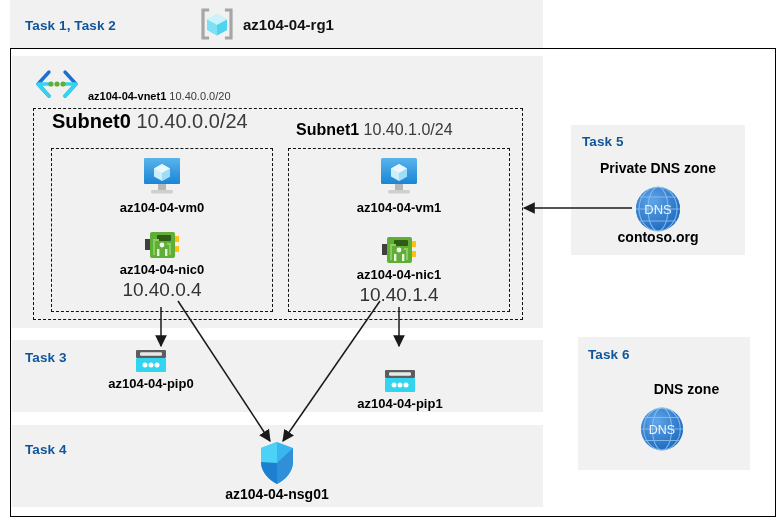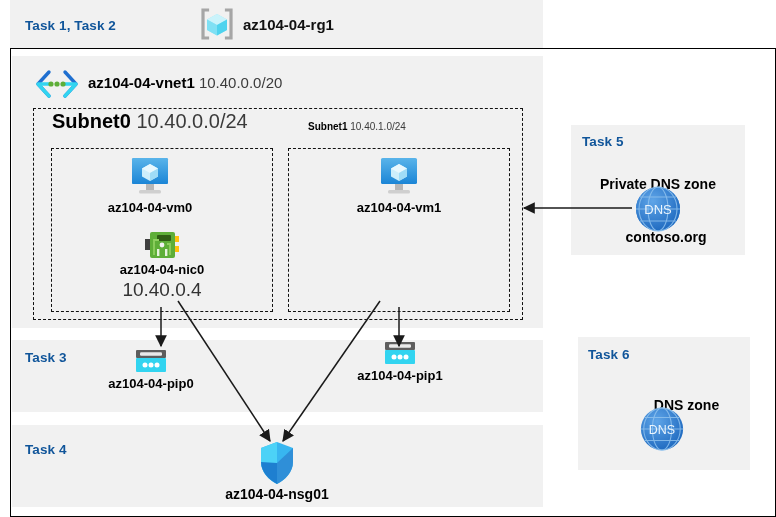--- a/index.html
+++ b/index.html
@@ -15,22 +15,22 @@
 
   .hdr{position:absolute;white-space:nowrap;font-size:13.5px;color:#111;}
   .hdr b{font-weight:bold;color:#000;}
   .hdr .light{font-weight:normal;color:#3b3b3b;}
 
   .node{position:absolute;text-align:center;width:150px;}
   .node .cap{font-size:13px;font-weight:bold;color:#000;white-space:nowrap;line-height:1.25;}
   .node .sub{font-size:19px;font-weight:normal;color:#333;white-space:nowrap;line-height:1.3;}
   .ic{display:block;margin:0 auto;}
 
-  .zone-title{position:absolute;font-size:14px;font-weight:bold;color:#000;white-space:nowrap;text-align:center;margin-top:16px;}
-  .zone-name{position:absolute;font-size:14px;font-weight:bold;color:#000;white-space:nowrap;text-align:center;padding-left:8px;}
+  .zone-title{position:absolute;font-size:14px;font-weight:bold;color:#000;white-space:nowrap;text-align:center;}
+  .zone-name{position:absolute;font-size:14px;font-weight:bold;color:#000;white-space:nowrap;text-align:center;}
 
   svg.edges{position:absolute;left:0;top:0;width:776px;height:517px;pointer-events:none;}
 </style>
 </head>
 <body>
 
 <div id="stage">
 
   <div class="panel" style="left:10px;top:0;width:533px;height:48px;"></div>
 
@@ -58,32 +58,32 @@
     <svg class="ic" width="46" height="30" viewBox="0 0 46 30">
       <path d="M15 3 L4 15 L15 27" stroke="#1f6fd0" stroke-width="3.4" fill="none" stroke-linecap="round" stroke-linejoin="round"></path>
       <path d="M15 15 L4 15 L15 27" stroke="#32d4f0" stroke-width="3.4" fill="none" stroke-linecap="round" stroke-linejoin="round"></path>
       <path d="M31 3 L42 15 L31 27" stroke="#1f6fd0" stroke-width="3.4" fill="none" stroke-linecap="round" stroke-linejoin="round"></path>
       <path d="M31 15 L42 15 L31 27" stroke="#32d4f0" stroke-width="3.4" fill="none" stroke-linecap="round" stroke-linejoin="round"></path>
       <circle cx="17" cy="15" r="2.6" fill="#5eae38"></circle>
       <circle cx="23" cy="15" r="2.6" fill="#5eae38"></circle>
       <circle cx="29" cy="15" r="2.6" fill="#5eae38"></circle>
     </svg>
   </span>
-  <div class="hdr" style="left:88px;top:74px;font-size:15px;">
+  <div class="hdr" style="left:88px;top:90px;font-size:11px;">
     <b>az104-04-vnet1</b><span>&nbsp;</span><span class="light">10.40.0.0/20</span>
   </div>
 
   <div class="dashbox" style="left:33px;top:108px;width:490px;height:212px;"></div>
 
   <div class="hdr" style="left:52px;top:110px;font-size:20px;">
     <b>Subnet0</b><span>&nbsp;</span><span class="light">10.40.0.0/24</span>
   </div>
   <div class="dashbox" style="left:51px;top:148px;width:222px;height:164px;"></div>
 
-  <div class="node" style="left:75px;top:155px;">
+  <div class="node" style="left:87px;top:155px;">
     <span>
       <svg class="ic" width="48" height="45" viewBox="0 0 48 45">
         <rect x="6" y="3" width="36" height="26" rx="1.6" fill="#3b9ae1"></rect>
         <rect x="6" y="3" width="36" height="26" rx="1.6" fill="url(#vmg0)"></rect>
         <defs>
             <linearGradient id="vmg0" x1="0" y1="0" x2="0" y2="1">
           <stop offset="0%" stop-color="#59b4ea"></stop>
               <stop offset="100%" stop-color="#1b85d6"></stop>
         </linearGradient>
           </defs>
@@ -109,21 +109,21 @@
         <path d="M27 27 V16 h-3" stroke="#8ed05f" stroke-width="1.8" fill="none"></path>
         <circle cx="19" cy="17" r="2.4" fill="#f2f2f2"></circle>
         <rect x="14" y="21" width="2.4" height="7" fill="#e8f3df"></rect>
         <rect x="22" y="21" width="2.4" height="7" fill="#e8f3df"></rect>
       </svg>
     </span>
     <div class="cap">az104-04-nic0</div>
     <div class="sub">10.40.0.4</div>
   </div>
 
-  <div class="hdr" style="left:308px;top:121px;font-size:10px;">
+  <div class="hdr" style="left:296px;top:121px;font-size:16px;">
     <b>Subnet1</b><span>&nbsp;</span><span class="light">10.40.1.0/24</span>
   </div>
   <div class="dashbox" style="left:288px;top:148px;width:222px;height:164px;"></div>
 
   <div class="node" style="left:324px;top:155px;">
     <span>
       <svg class="ic" width="48" height="45" viewBox="0 0 48 45">
         <rect x="6" y="3" width="36" height="26" rx="1.6" fill="url(#vmg1)"></rect>
         <defs>
             <linearGradient id="vmg1" x1="0" y1="0" x2="0" y2="1">
@@ -134,39 +134,57 @@
         <polygon points="24,9 32,13.5 32,21.5 24,26 16,21.5 16,13.5" fill="#cdeefb"></polygon>
         <polygon points="24,9 32,13.5 24,18 16,13.5" fill="#e8f8fe"></polygon>
         <polygon points="24,18 32,13.5 32,21.5 24,26" fill="#9fdcf7"></polygon>
         <rect x="20" y="29" width="8" height="6" fill="#b7b7b7"></rect>
         <rect x="13" y="35" width="22" height="3.4" rx="1.5" fill="#cfcfcf"></rect>
       </svg>
     </span>
     <div class="cap">az104-04-vm1</div>
   </div>
 
+  <div class="node" style="left:324px;top:233px;">
+    <span>
+      <svg class="ic" width="38" height="34" viewBox="0 0 38 34">
+        <rect x="2" y="11" width="5" height="11" fill="#3f3f3f"></rect>
+        <rect x="31" y="8" width="5" height="6" fill="#ffc20e"></rect>
+        <rect x="31" y="18" width="5" height="6" fill="#ffc20e"></rect>
+        <rect x="7" y="4" width="25" height="26" rx="2" fill="#5eae38"></rect>
+        <rect x="14" y="7" width="14" height="6" rx="1" fill="#2f5d14"></rect>
+        <path d="M11 27 V12 h5" stroke="#8ed05f" stroke-width="1.8" fill="none"></path>
+        <path d="M27 27 V16 h-3" stroke="#8ed05f" stroke-width="1.8" fill="none"></path>
+        <circle cx="19" cy="17" r="2.4" fill="#f2f2f2"></circle>
+        <rect x="14" y="21" width="2.4" height="7" fill="#e8f3df"></rect>
+        <rect x="22" y="21" width="2.4" height="7" fill="#e8f3df"></rect>
+      </svg>
+    </span>
+    <div class="cap">az104-04-nic1</div>
+    <div class="sub">10.40.1.4</div>
+  </div>
 
   <div class="panel" style="left:12px;top:340px;width:531px;height:72px;"></div>
   <div class="task-label" style="left:25px;top:350px;">Task 3</div>
 
   <div class="node" style="left:76px;top:348px;">
     <span>
       <svg class="ic" width="38" height="28" viewBox="0 0 38 28">
         <rect x="4" y="2" width="30" height="8" rx="1" fill="#5d5d5d"></rect>
         <rect x="8" y="4.2" width="22" height="3.6" rx="1.2" fill="#e9e9e9"></rect>
         <rect x="4" y="10" width="30" height="14" rx="1" fill="#32d4f0"></rect>
         <circle cx="13" cy="17" r="2.5" fill="#fff"></circle>
         <circle cx="19" cy="17" r="2.5" fill="#fff"></circle>
         <circle cx="25" cy="17" r="2.5" fill="#fff"></circle>
       </svg>
     </span>
     <div class="cap">az104-04-pip0</div>
   </div>
 
-  <div class="node" style="left:325px;top:340px;">
+  <div class="node" style="left:325px;top:368px;">
     <span>
       <svg class="ic" width="38" height="28" viewBox="0 0 38 28">
         <rect x="4" y="2" width="30" height="8" rx="1" fill="#5d5d5d"></rect>
         <rect x="8" y="4.2" width="22" height="3.6" rx="1.2" fill="#e9e9e9"></rect>
         <rect x="4" y="10" width="30" height="14" rx="1" fill="#32d4f0"></rect>
         <circle cx="13" cy="17" r="2.5" fill="#fff"></circle>
         <circle cx="19" cy="17" r="2.5" fill="#fff"></circle>
         <circle cx="25" cy="17" r="2.5" fill="#fff"></circle>
       </svg>
     </span>

